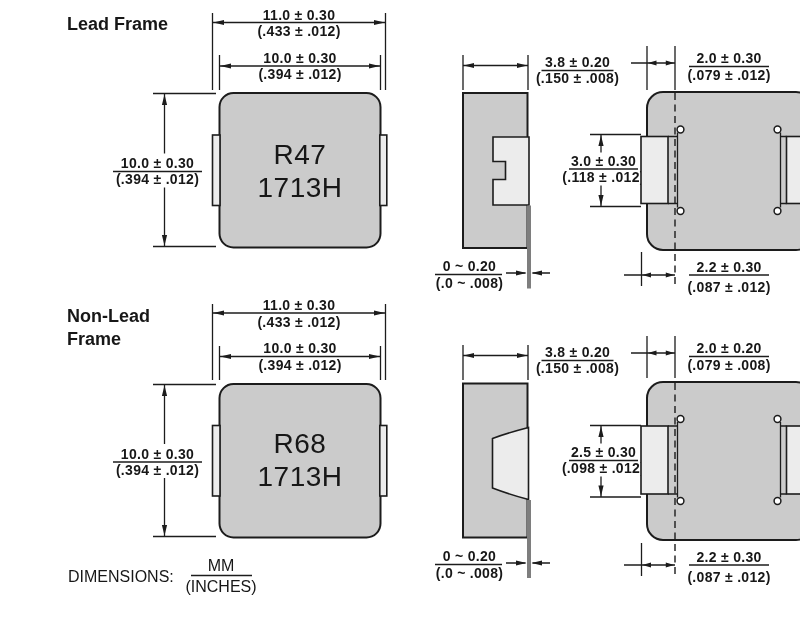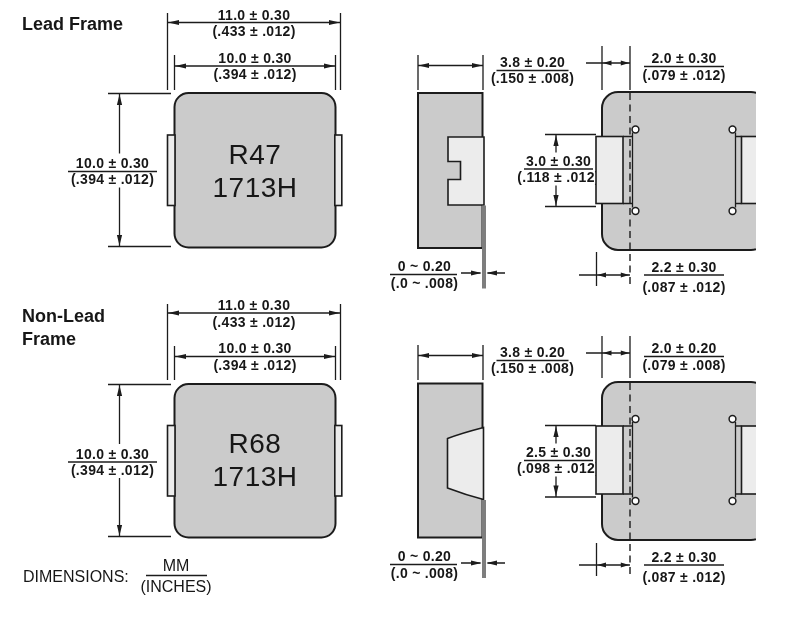--- a/index.html
+++ b/index.html
@@ -1,16 +1,16 @@
 <!DOCTYPE html>
 <html><head>
 <meta charset="utf-8">
 <style>
   html,body{margin:0;padding:0;background:#ffffff;}
-  .stage{position:relative;width:756px;height:617px;background:#fff;overflow:hidden;}
+  .stage{position:relative;width:756px;height:617px;background:#fff;overflow:hidden;padding-left:45px;}
   svg{display:block;}
   
   .l  {stroke:#1c1c1c;stroke-width:1.3;fill:none;}
   .bar{stroke:#1c1c1c;stroke-width:1.5;fill:none;}
   .bd {fill:#cbcbcb;stroke:#1c1c1c;stroke-width:2;}
   .pad{fill:#ececec;stroke:#1c1c1c;stroke-width:1.6;}
   .hook{fill:#ffffff;stroke:#1c1c1c;stroke-width:1.5;}
   .ah {fill:#1c1c1c;stroke:none;}
   .dash{stroke:#1c1c1c;stroke-width:1.4;stroke-dasharray:7 4.5;fill:none;}
   .wbg{fill:#ffffff;stroke:none;}

